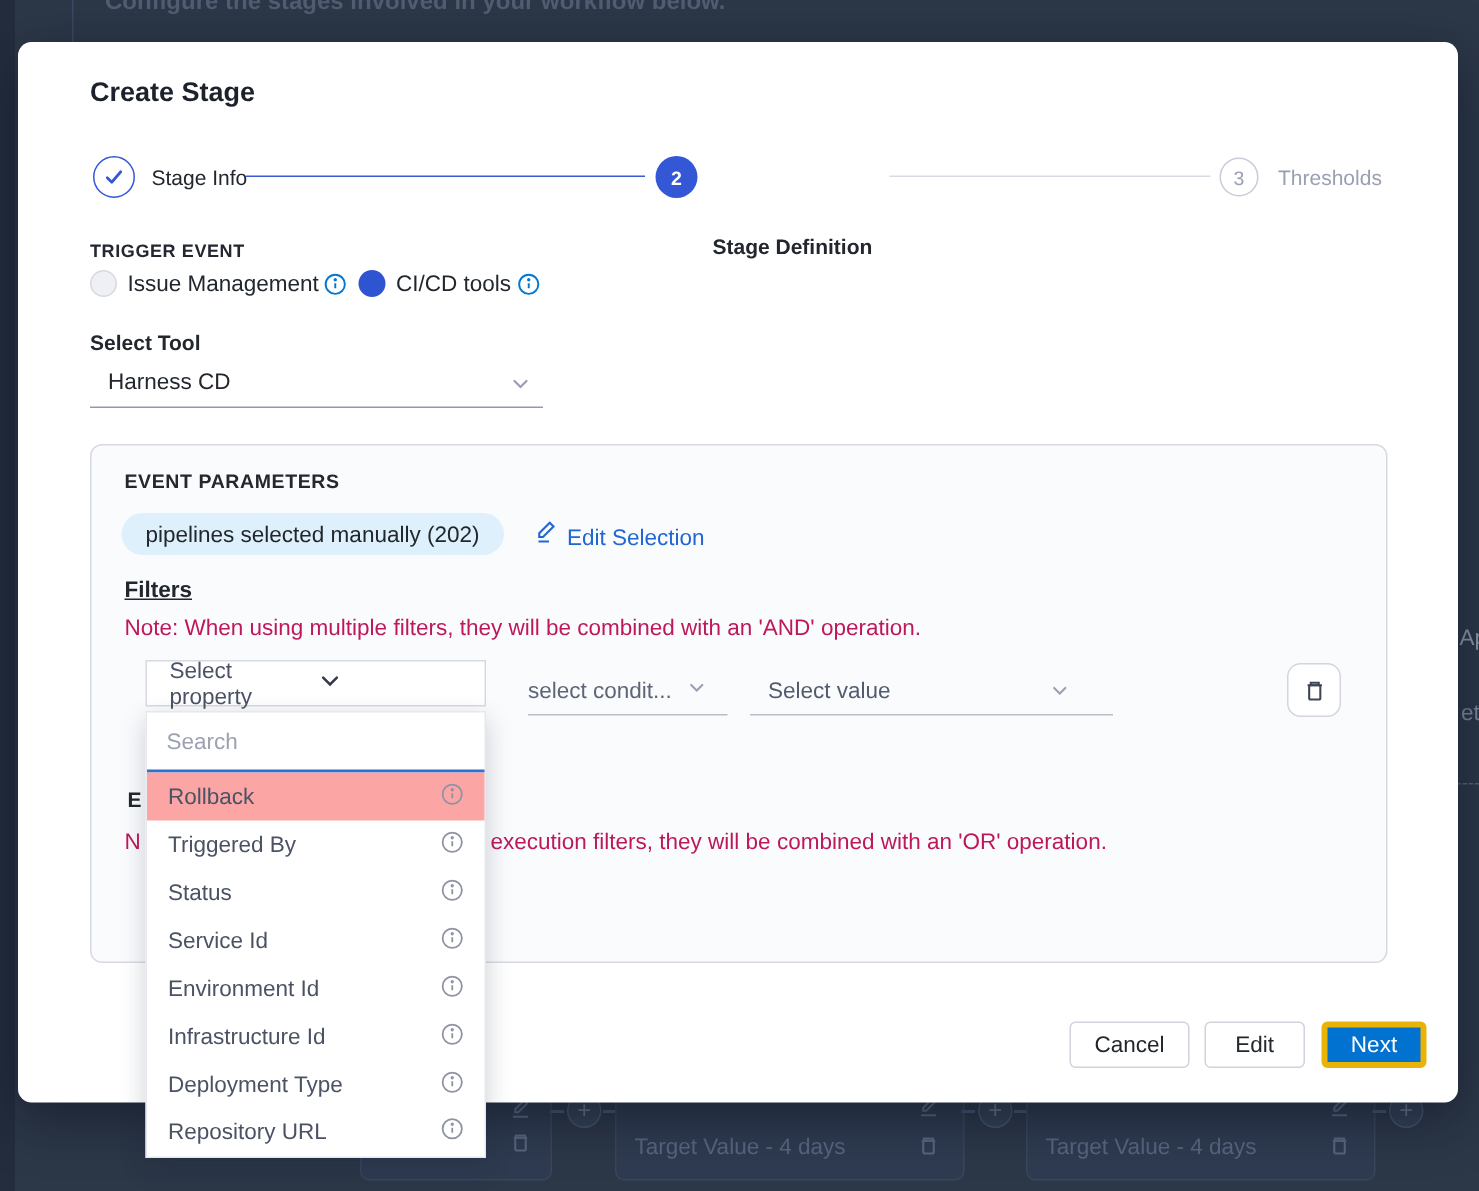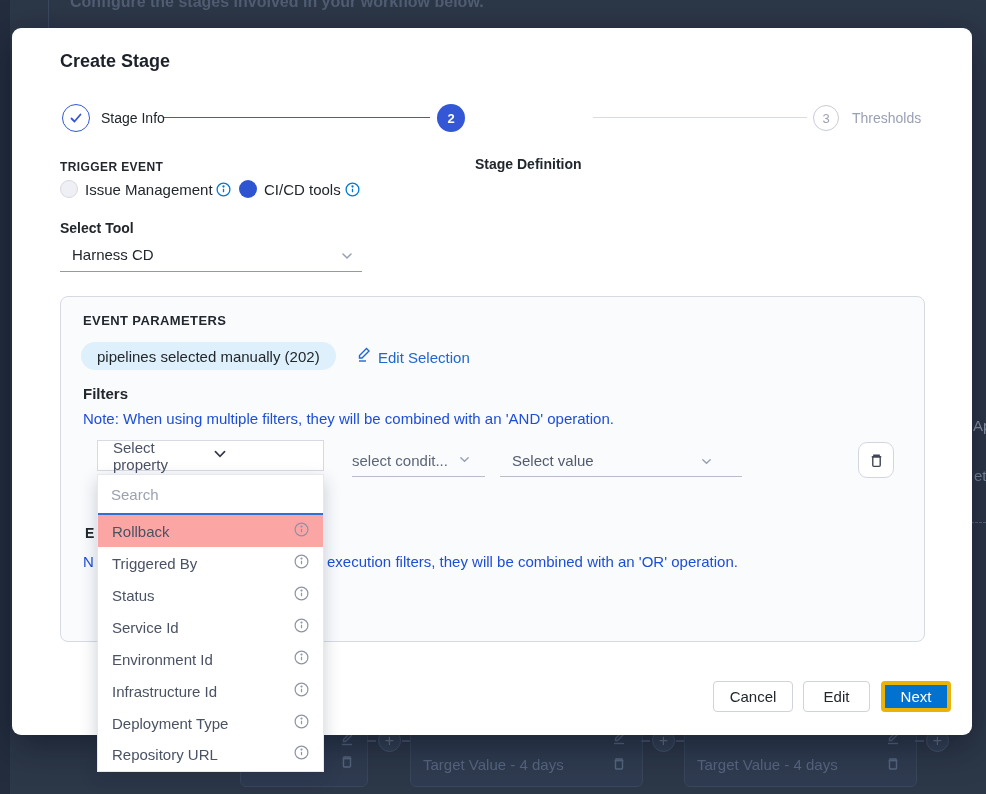--- a/index.html
+++ b/index.html
@@ -36,21 +36,21 @@
   .step-upcoming { border:1.4px solid #c9cbd7; color:#9aa0b4; font-size:13px; }
   .step-label { font-size:14px; }
   .connector { height:0; border-top:1.4px solid; }
   
   .section-caps { font-size:12px; font-weight:700; letter-spacing:.4px; color:#23272f; }
   .radio { width:18px; height:18px; border-radius:50%; }
   .radio-off { background:#eff0f5; border:1px solid #d8d9e0; }
   .radio-on { background:#2f54d1; }
   .lbl-15 { font-size:15px; color:#22272d; }
   .bold-15 { font-size:15px; font-weight:700; color:#22272d; }
-  .muted-note { font-size:15px; color:#1d4ed8; white-space:nowrap; }
+  .muted-note { font-size:15px; color:#be185d; white-space:nowrap; }
   #tool-field { left:48px; top:212px; width:302px; height:32px; border-bottom:1px solid #9598ab; }
   
   #event-card {
     left:48px; top:268px; width:865px; height:346px; background:#fafbfd;
     border:1px solid #d8dae3; border-radius:8px;
   }
   #selection-chip {
     left:20px; top:45px; height:28px; padding:0 16px; background:#def0fb;
     border-radius:14px; display:flex; align-items:center;
     font-size:15px; color:#22272d;
@@ -211,21 +211,21 @@
     <div class="abs" id="selection-chip">pipelines selected manually (202)</div>
     <div class="abs link-blue" style="left:295px;top:50px;align-items:flex-end;">
       <span>
         <svg width="16" height="16" viewBox="0 0 16 16" fill="none" stroke="currentColor" stroke-width="1.4">
             <path d="M10.5 1.5l2.5 2.5L6 11H3.5V8.5z"></path>
             <path d="M3 14h7"></path>
           </svg>
       </span>
       <span>Edit Selection</span>
     </div>
-    <div class="abs bold-15" style="left:22px;top:88px;">Filters</div>
+    <div class="abs bold-15" style="left:22px;top:88px;text-decoration:underline;">Filters</div>
     <div class="abs muted-note" style="left:22px;top:113px;">Note: When using multiple filters, they will be combined with an 'AND' operation.</div>
 
     <div class="abs bold-15" style="left:24px;top:228px;font-size:14px;">E</div>
     <div class="abs muted-note" style="left:22px;top:256px;">N</div>
     <div class="abs muted-note" style="left:266px;top:256px;">execution filters, they will be combined with an 'OR' operation.</div>
   </div>
 
   <div class="abs ghost-select" style="left:340px;top:424px;color:#5d6576;">
     <span>select condit...</span>
     <span style="color:#9aa0b4;">

